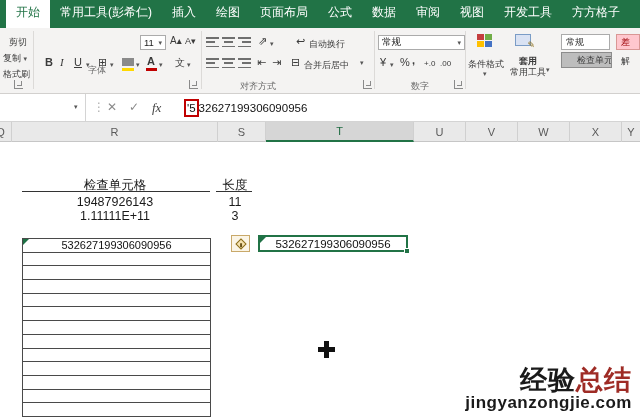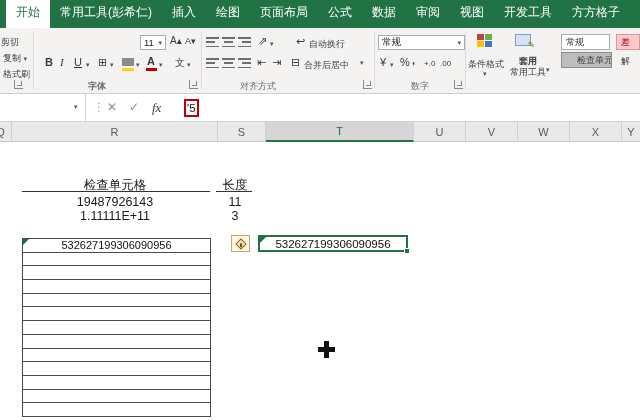--- a/index.html
+++ b/index.html
@@ -84,21 +84,21 @@
     <span class="tab">数据</span>
     <span class="tab">审阅</span>
     <span class="tab">视图</span>
     <span class="tab">开发工具</span>
     <span class="tab">方方格子</span>
     <span class="tab">DIY工具箱</span>
   </div>
 
 <div id="ribbon">
 
-  <div class="rtext" style="left:1px; top:8px;">剪切</div>
+  <div class="rtext" style="left:9px; top:8px;">剪切</div>
   <div class="rtext" style="left:3px; top:24px;"><span>复制</span> <span class="dd">▾</span></div>
   <div class="rtext" style="left:3px; top:40px;">格式刷</div>
   <div class="launcher" style="left:14px; top:52px;"></div>
   <div class="sep" style="left:33px;"></div>
 
   <div class="combo" style="left:140px; top:7px; width:26px; height:15px;">
       <span>11</span>
       <span class="dd">▾</span>
     </div>
   <div class="btn-ch" style="left:170px; top:7px; font-size:10px;">A▴</div>
@@ -110,21 +110,21 @@
   <div class="btn-ch" style="left:98px; top:28px;">⊞</div>
   <div class="dd abs" style="left:110px; top:33px;">▾</div>
   <div class="abs" style="left:122px; top:30px; width:12px; height:8px; background:#8a8a8a;"></div>
   <div class="abs" style="left:122px; top:40px; width:12px; height:3px; background:#ffd800;"></div>
   <div class="dd abs" style="left:136px; top:33px;">▾</div>
   <div class="btn-ch" style="left:147px; top:27px; font-weight:bold;">A</div>
   <div class="abs" style="left:146px; top:40px; width:11px; height:3px; background:#c00000;"></div>
   <div class="dd abs" style="left:159px; top:33px;">▾</div>
   <div class="btn-ch" style="left:175px; top:28px; font-size:10px;">文</div>
   <div class="dd abs" style="left:187px; top:33px;">▾</div>
-  <div class="rlabel" style="left:88px; top:52px;font-weight:bold;">字体</div>
+  <div class="rlabel" style="left:88px; top:36px;">字体</div>
   <div class="launcher" style="left:189px; top:52px;"></div>
   <div class="sep" style="left:201px;"></div>
 
   <div class="lines al-l" style="left:206px; top:9px;">
       <i></i>
       <i></i>
       <i></i>
     </div>
   <div class="lines al-c" style="left:222px; top:9px;">
       <i></i>
@@ -195,20 +195,21 @@
   <div id="namebox"></div>
   <div class="dd abs" style="left:74px; top:9px;">▾</div>
   <div class="fico" style="left:93px; color:#b0b0b0;">⋮</div>
   <div class="fico" style="left:107px;">✕</div>
   <div class="fico" style="left:129px;">✓</div>
   <div class="fico" id="fx" style="left:152px;">fx</div>
   <div id="fvalue">
     <span id="redbox">
         <span>'5</span>
       </span>
+      <span>32627199306090956</span>
   </div>
 </div>
 
 <div id="colhead">
   <div class="ch" style="width:12px;">
       <span style="margin-left:-10px;">Q</span>
     </div>
   <div class="ch" style="width:206px;">R</div>
   <div class="ch" style="width:48px;">S</div>
   <div class="ch sel" style="width:148px;">T</div>
@@ -254,13 +255,15 @@
 <div id="active-cell">
   <span class="corner"></span>
   <span>532627199306090956</span>
   <span id="fill-handle"></span>
 </div>
 
 <div id="plus-cursor-h"></div>
 <div id="plus-cursor-v"></div>
 
 <div id="watermark">
+  <div id="wm-line1"><span>经验</span><span class="red">总结</span></div>
+  <div id="wm-line2">jingyanzongjie.com</div>
 </div>
 
 </body></html>

